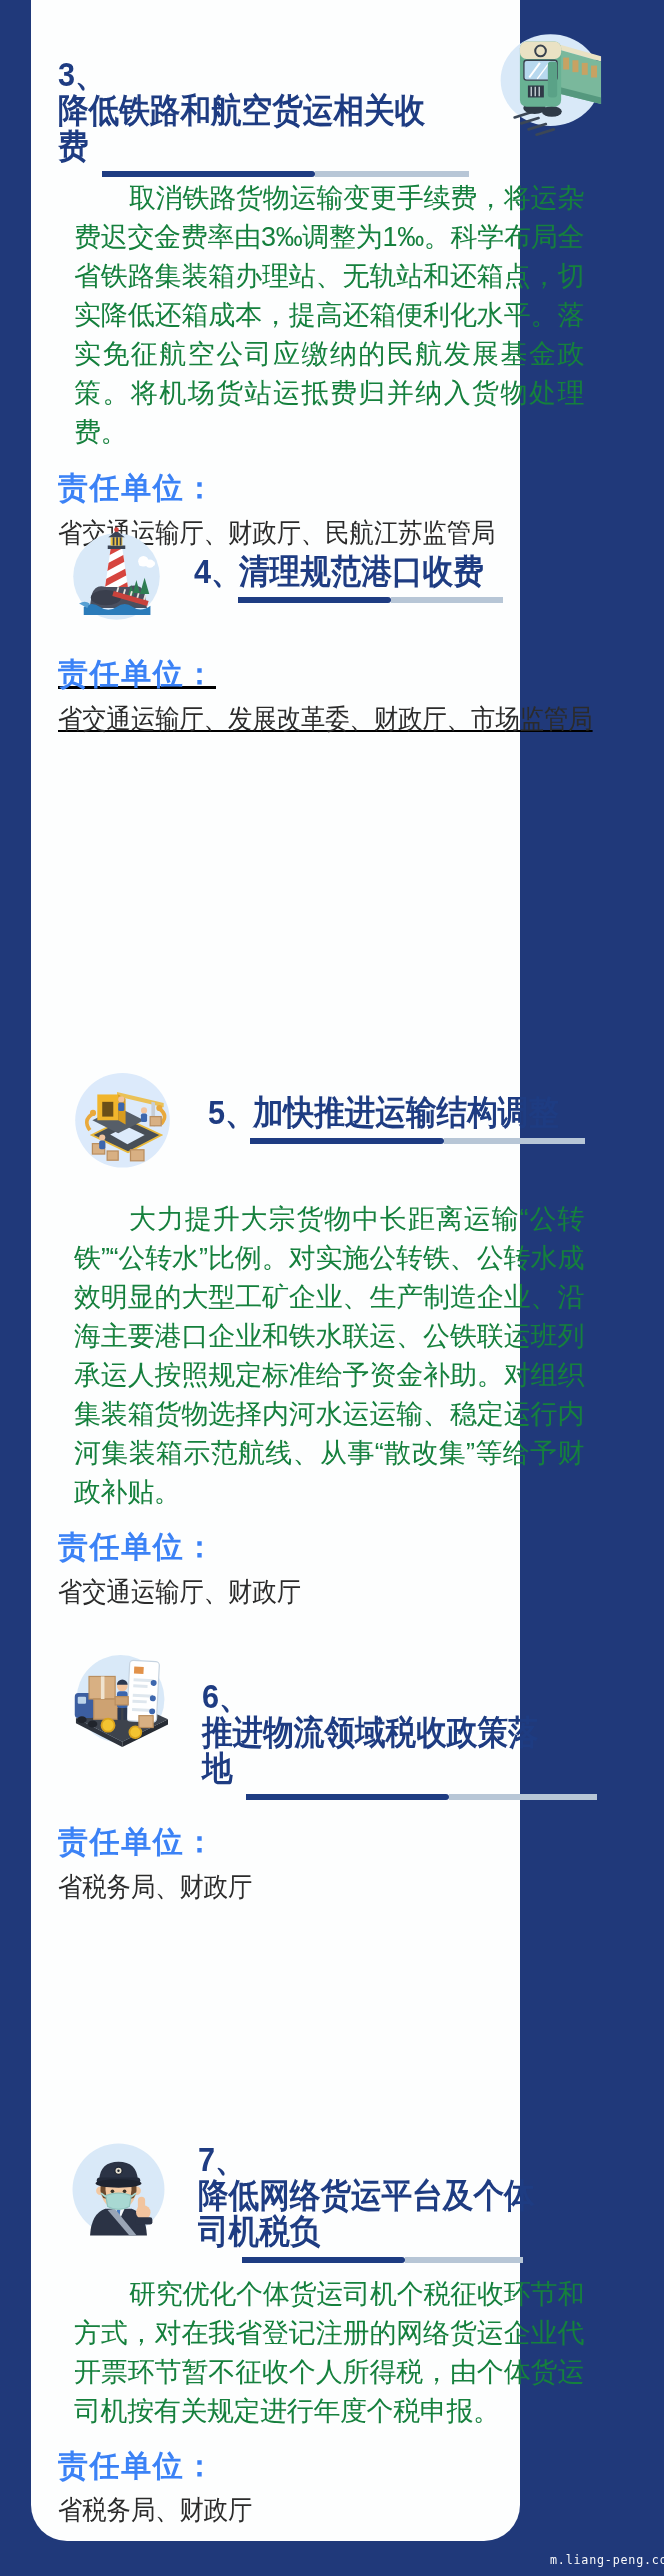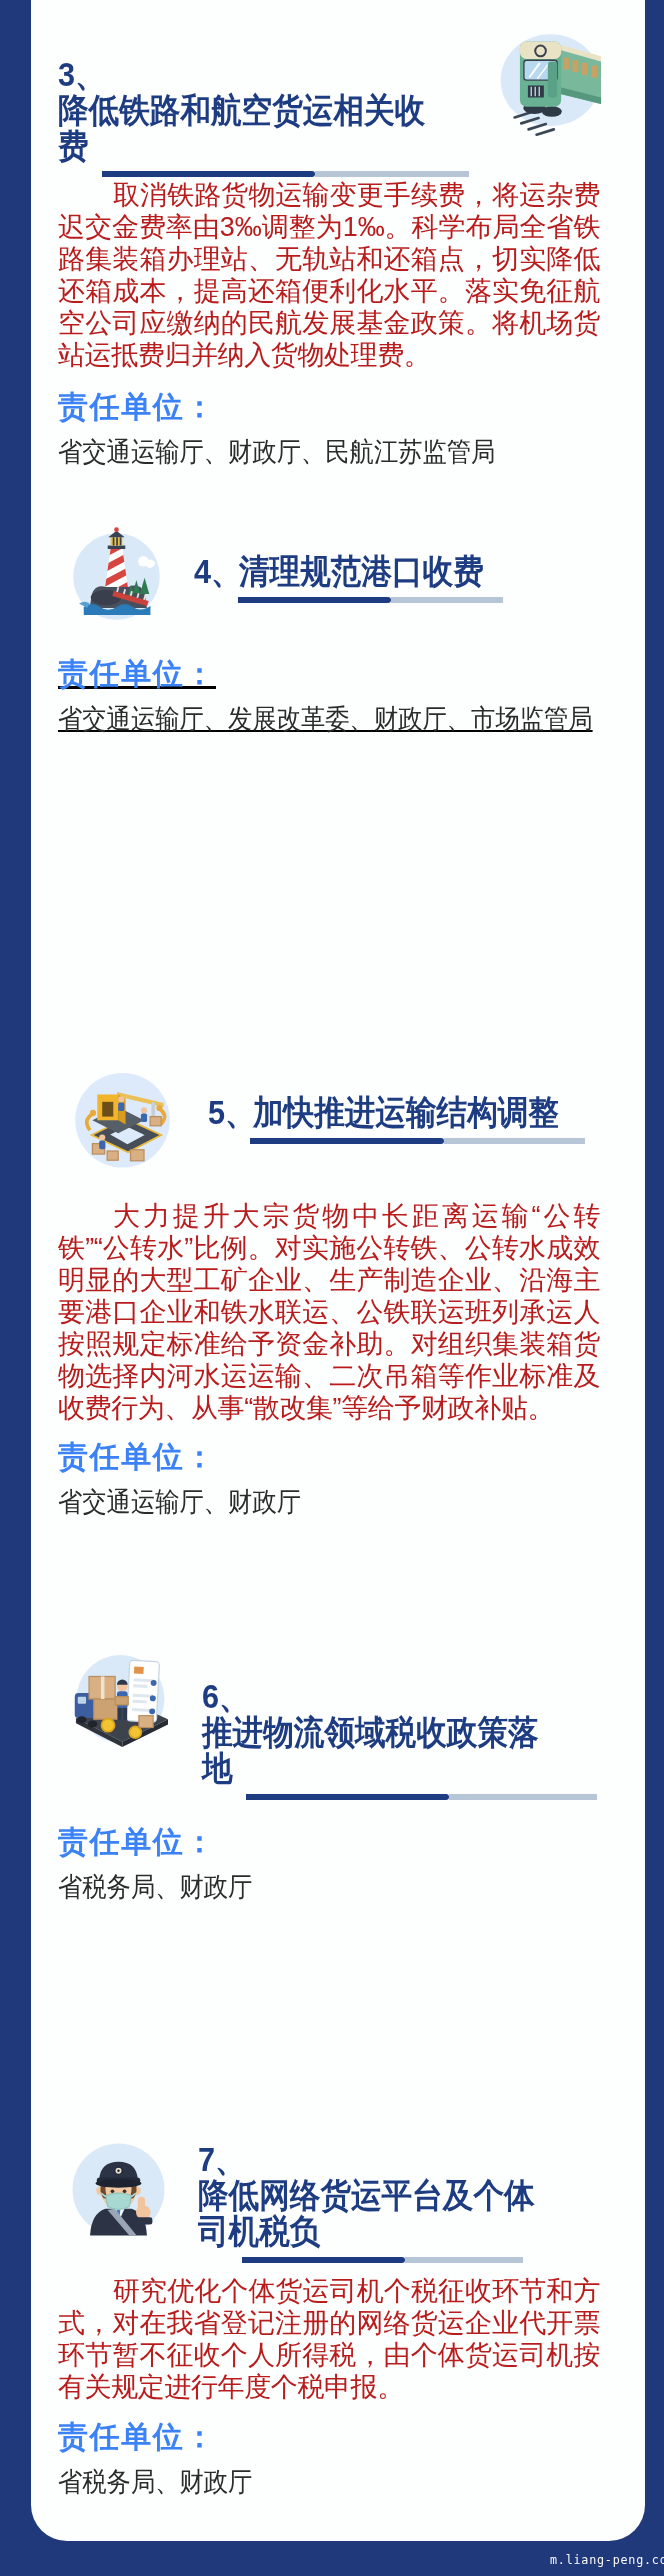--- a/index.html
+++ b/index.html
@@ -2,38 +2,38 @@
 <html style="font-size:12.5px"><head>
 <meta charset="utf-8">
 <style>
   html,body{margin:0;padding:0;}
   body{
     width:664px;height:2576px;position:relative;overflow:hidden;
     background:#20397a;
     font-family:"Liberation Sans","DejaVu Sans",sans-serif;
   }
   .panel{
-    position:absolute;left:31px;top:0;width:614px;height:2541px;
+    position:absolute;left:31px;top:0;width:489px;height:2541px;
     background:#fdfefe;border-radius:0 0 36px 36px;
   }
   .sec{position:absolute;left:27px;width:542px;}
   .sec-head{display:flex;gap:18.7px;}
   .head-text{flex:1;}
   .head-line{
     font-size:34px;font-weight:700;color:#1e3c82;line-height:36px;
     transform:scaleX(.9);transform-origin:left center;white-space:normal;
   }
   .head-line .num{display:inline-block;width:50px;}
   .head-line .ttl{display:inline-block;vertical-align:top;}
   .underbar{display:flex;height:6.2px;margin-top:7.8px;margin-left:44px;}
   .ud{flex:0 0 58%;background:#1e3c82;border-radius:0 3.1px 3.1px 0;}
   .ul{flex:1;background:#b7c6d6;}
   .body{
-    margin:0;font-size:27px;line-height:32px;letter-spacing:-0.4px;
-    color:#b91c1c;font-weight:500;text-align:justify;text-indent:55px;
+    margin:16px;font-size:27px;line-height:39px;letter-spacing:-0.4px;
+    color:#15803d;font-weight:500;text-align:justify;text-indent:55px;
   }
   .resp-label{
     font-size:30px;font-weight:700;color:#3b82f6;letter-spacing:1.6px;line-height:37px;
   }
   .resp-units{
     font-size:27px;color:#2b2b2b;font-weight:500;line-height:39px;
     transform:scaleX(.9);transform-origin:left center;white-space:nowrap;
   }
   .icon{flex:0 0 auto;}
   
@@ -232,21 +232,21 @@
         </g>
       </svg>
       <div class="head-text">
         <div class="head-line"><span class="num">5、</span><span class="ttl">加快推进运输结构调整</span></div>
         <div class="underbar">
             <span class="ud"></span>
             <span class="ul"></span>
           </div>
       </div>
     </div>
-    <p class="body">大力提升大宗货物中长距离运输“公转铁”“公转水”比例。对实施公转铁、公转水成效明显的大型工矿企业、生产制造企业、沿海主要港口企业和铁水联运、公铁联运班列承运人按照规定标准给予资金补助。对组织集装箱货物选择内河水运运输、二次吊箱等作业标准及收费行为、从事“散改集”等给予财政补贴。</p>
+    <p class="body">大力提升大宗货物中长距离运输“公转铁”“公转水”比例。对实施公转铁、公转水成效明显的大型工矿企业、生产制造企业、沿海主要港口企业和铁水联运、公铁联运班列承运人按照规定标准给予资金补助。对组织集装箱货物选择内河水运运输、稳定运行内河集装箱示范航线、从事“散改集”等给予财政补贴。</p>
     <div class="resp-label">责任单位：</div>
     <div class="resp-units">省交通运输厅、财政厅</div>
   </section>
 
   <section class="sec s6">
     <div class="sec-head">
       <svg class="icon" width="125" height="117" viewBox="0 0 210 197">
         <circle cx="105" cy="96" r="74" fill="#d9e9f8"></circle>
         <path d="M30 128 L105 94 L185 130 L108 168 Z" fill="#3d434d"></path>
         <path d="M30 128 L30 137 L108 177 L108 168 Z" fill="#2e333c"></path>

